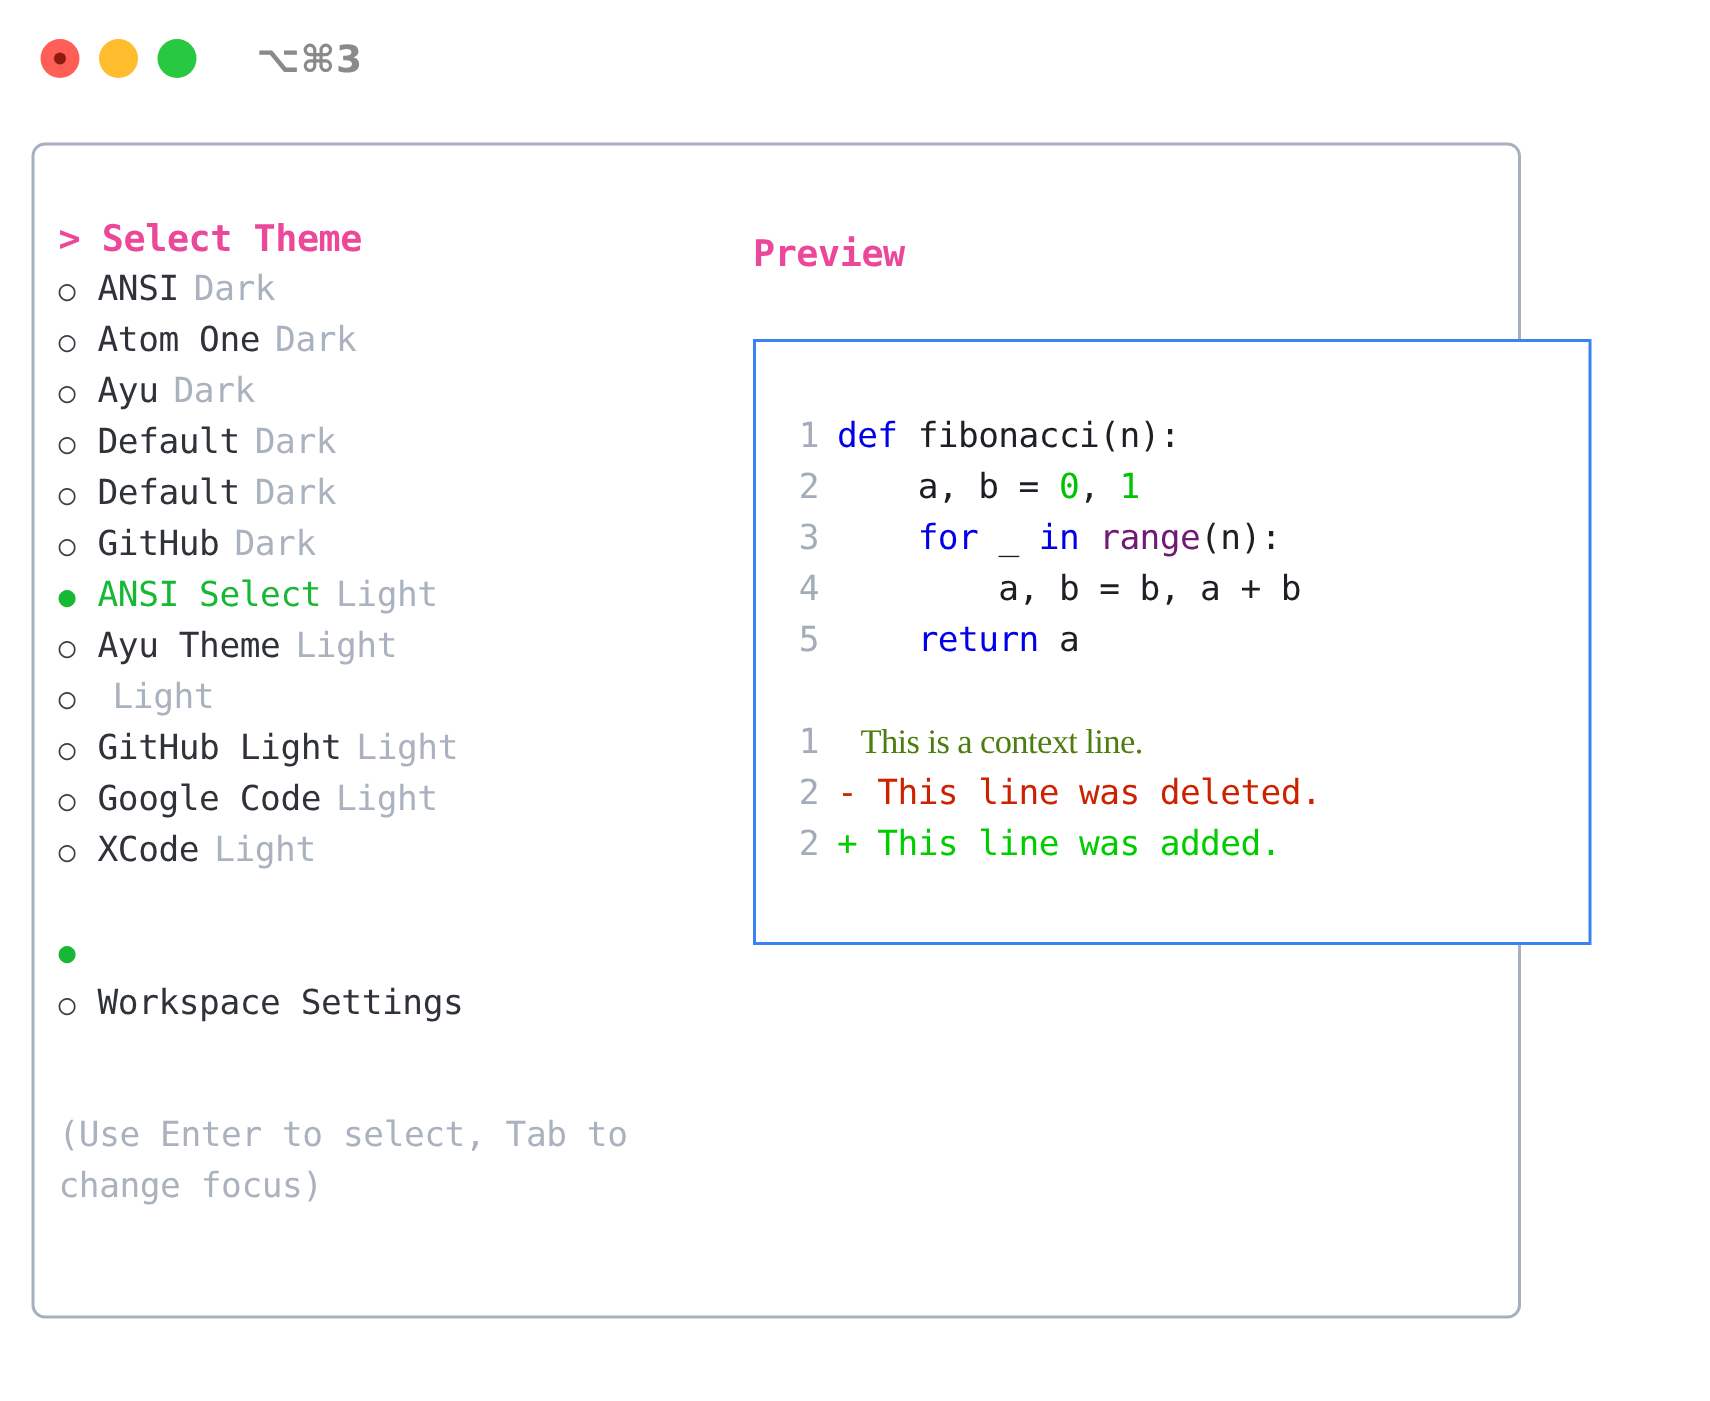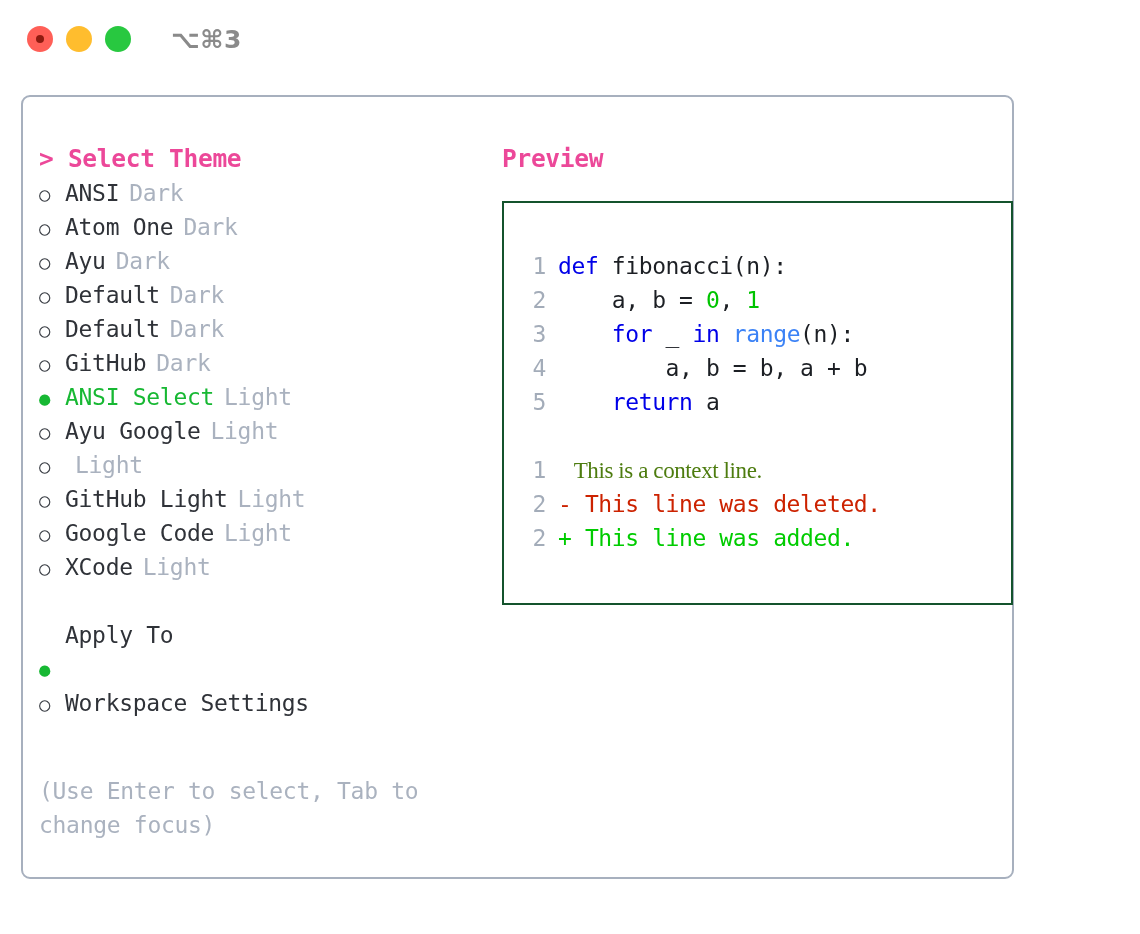--- a/index.html
+++ b/index.html
@@ -133,28 +133,28 @@
     color: #aab2bf;
     font-size: 23px;
     line-height: 34px;
     width: 410px;
     letter-spacing: -0.3px;
   }
   
   .right-pane {
     position: absolute;
     left: 479px;
-    top: 45px;
+    top: 55px;
     width: 490px;
   }
   .preview-box {
-    margin-top: 25px;
-    width: 511px;
+    margin-top: 40px;
+    width: 559px;
     height: 404px;
-    border: 2px solid #14532d;
+    border: 2px solid #3b82f6;
     box-sizing: border-box;
     background: #ffffff;
     position: relative;
   }
   .code {
     position: absolute;
     left: 16px;
     top: 46px;
     font-size: 23px;
     line-height: 34px;
@@ -163,21 +163,21 @@
   }
   .code-line { display: block; height: 34px; }
   .ln {
     display: inline-block;
     width: 26px;
     text-align: right;
     color: #a3acb9;
     margin-right: 12px;
   }
   .kw   { color: #0000e8; }
-  .bi   { color: #3b82f6; }
+  .bi   { color: #701a75; }
   .num  { color: #00c400; }
   .pl   { color: #1c1f24; }
   .blank { height: 34px; display: block; }
   .ctx  { color: #4d7c0f; font-family: Liberation Serif, serif; }
   .del  { color: #cc2200; }
   .add  { color: #00cc00; }
 </style>
 </head>
 <body>
 
@@ -199,30 +199,29 @@
         <div class="pane-title">&gt; Select Theme</div>
 
         <div class="opt-list" id="theme-list">
             <div class="opt-row"><span class="bullet">○</span><span class="opt-name">ANSI</span><span class="opt-cat">Dark</span></div>
             <div class="opt-row"><span class="bullet">○</span><span class="opt-name">Atom One</span><span class="opt-cat">Dark</span></div>
             <div class="opt-row"><span class="bullet">○</span><span class="opt-name">Ayu</span><span class="opt-cat">Dark</span></div>
             <div class="opt-row"><span class="bullet">○</span><span class="opt-name">Default</span><span class="opt-cat">Dark</span></div>
             <div class="opt-row"><span class="bullet">○</span><span class="opt-name">Default</span><span class="opt-cat">Dark</span></div>
             <div class="opt-row"><span class="bullet">○</span><span class="opt-name">GitHub</span><span class="opt-cat">Dark</span></div>
             <div class="opt-row"><span class="bullet sel">●</span><span class="opt-name sel">ANSI Select</span><span class="opt-cat sel">Light</span></div>
-            <div class="opt-row"><span class="bullet">○</span><span class="opt-name">Ayu Google</span><span class="opt-cat">Light</span></div>
+            <div class="opt-row"><span class="bullet">○</span><span class="opt-name">Ayu Theme</span><span class="opt-cat">Light</span></div>
             <div class="opt-row"><span class="bullet">○</span><span class="opt-cat">Light</span></div>
             <div class="opt-row"><span class="bullet">○</span><span class="opt-name">GitHub Light</span><span class="opt-cat">Light</span></div>
             <div class="opt-row"><span class="bullet">○</span><span class="opt-name">Google Code</span><span class="opt-cat">Light</span></div>
             <div class="opt-row"><span class="bullet">○</span><span class="opt-name">XCode</span><span class="opt-cat">Light</span></div>
           </div>
 
         <div class="spacer-sm"></div>
 
-        <div class="section-head">Apply To</div>
 
         <div class="opt-list" id="apply-list">
             <div class="opt-row"><span class="bullet sel">●</span></div>
             <div class="opt-row"><span class="bullet">○</span><span class="opt-name">Workspace Settings</span></div>
           </div>
 
         <div class="hint">(Use Enter to select, Tab to change focus)</div>
       </div>
 
       <div class="right-pane">

